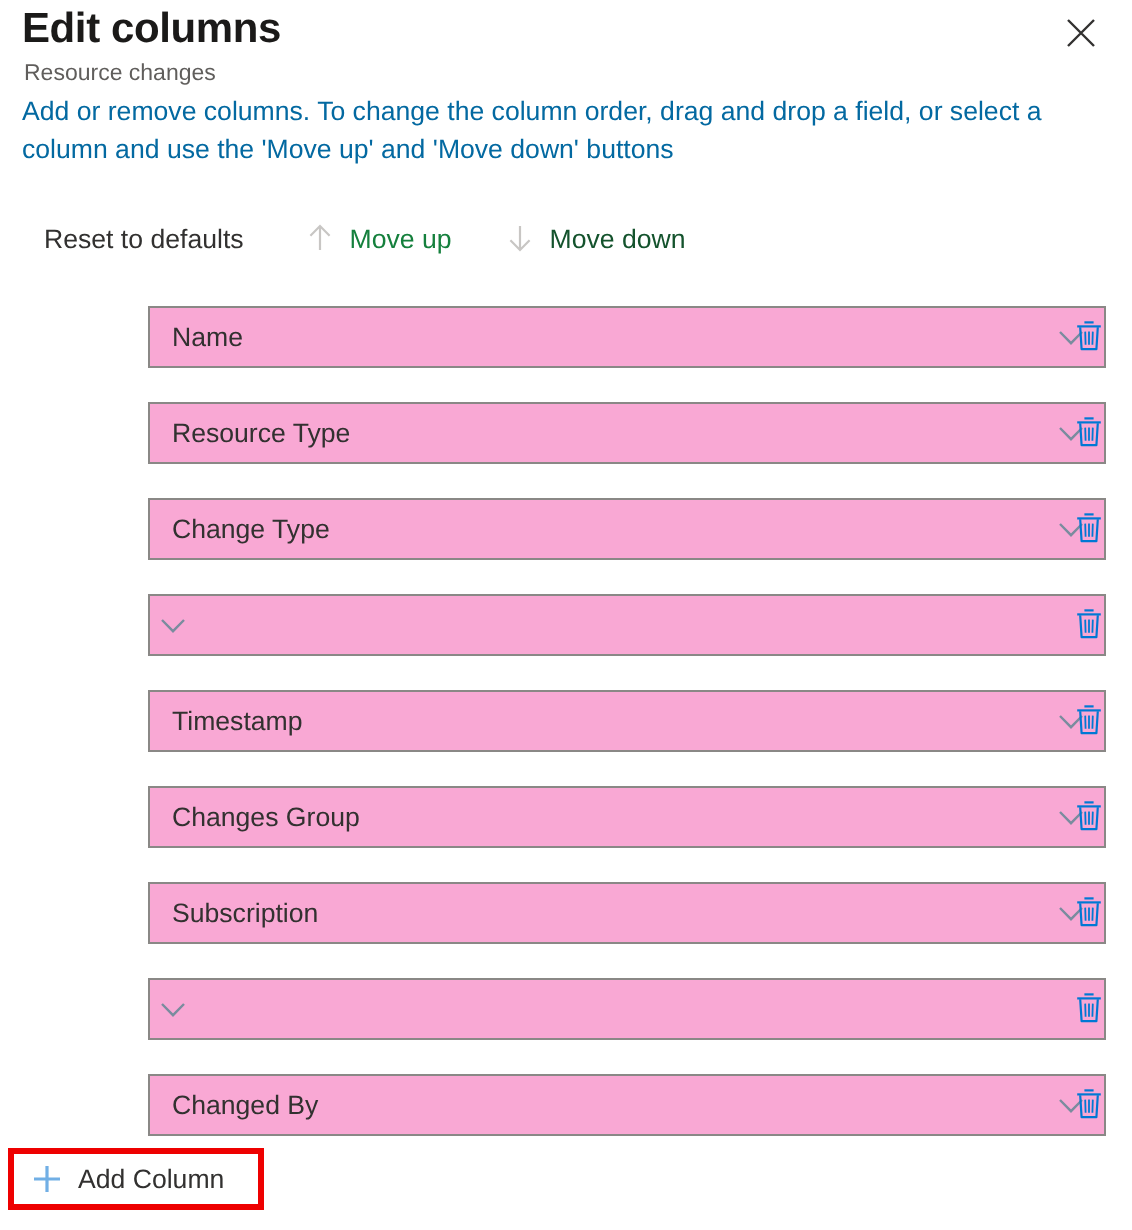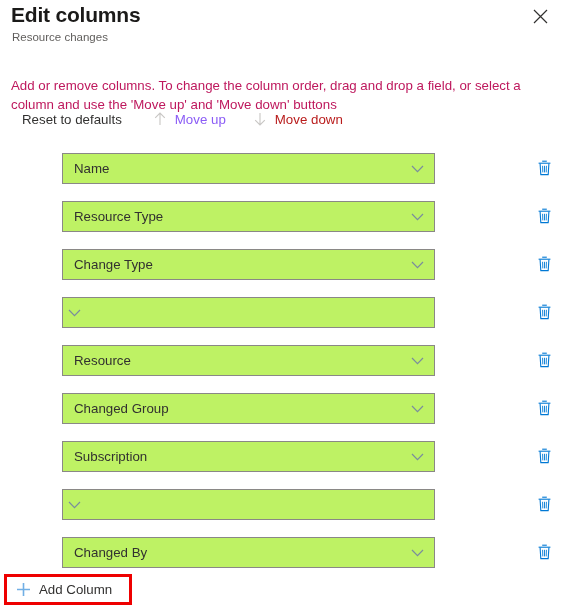--- a/index.html
+++ b/index.html
@@ -55,25 +55,25 @@
     background: transparent;
     border: none;
     padding: 0;
   }
   .close-button svg { display: block; }
 
   
   .description {
     position: absolute;
     left: 11px;
-    top: 76px;
+    top: 46px;
     width: 548px;
     font-size: 13.3px;
     line-height: 19px;
-    color: #be185d;
+    color: #0369a1;
   }
 
   
   .command-bar {
     position: absolute;
     left: 0;
     top: 108px;
     height: 24px;
     display: flex;
     align-items: center;
@@ -90,26 +90,26 @@
     font-family: inherit;
     white-space: nowrap;
   }
   .cmd-reset {
     margin-left: 22px;
     color: #323130;
     cursor: pointer;
   }
   .cmd-moveup {
     margin-left: 30px;
-    color: #8b5cf6;
+    color: #15803d;
     cursor: default;
   }
   .cmd-movedown {
     margin-left: 26px;
-    color: #b91c1c;
+    color: #14532d;
     cursor: default;
   }
   .cmd-icon {
     display: inline-flex;
     align-items: center;
     justify-content: center;
     width: 16px;
     height: 16px;
   }
 
@@ -121,27 +121,27 @@
     width: 566px;
   }
   .column-row {
     position: absolute;
     left: 58px;
     width: 488px;
     height: 31px;
   }
   .column-select {
     position: absolute;
-    left: 4px;
+    left: 16px;
     top: 0;
-    width: 373px;
+    width: 479px;
     height: 31px;
     box-sizing: border-box;
     border: 1px solid #8a8886;
-    background: #bef264;
+    background: #f9a8d4;
     display: flex;
     align-items: center;
     cursor: pointer;
   }
   .column-label {
     font-size: 13.3px;
     color: #323130;
     padding-left: 11px;
     line-height: 18px;
     white-space: nowrap;
@@ -321,39 +321,39 @@
         <span><svg width="17" height="18" viewBox="0 0 17 18" aria-hidden="true">
             <path d="M6.2 2.2 L10.8 2.2" stroke="#0078d4" stroke-width="1.1" fill="none"></path>
             <path d="M2.6 4.2 L14.4 4.2" stroke="#0078d4" stroke-width="1.1" fill="none"></path>
             <path d="M4.1 4.6 L4.8 15.6 L12.2 15.6 L12.9 4.6" stroke="#0078d4" stroke-width="1.1" fill="none" stroke-linejoin="round"></path>
             <path d="M6.6 6.8 L6.8 13.4 M8.5 6.8 L8.5 13.4 M10.4 6.8 L10.2 13.4" stroke="#0078d4" stroke-width="0.9" fill="none"></path>
           </svg></span>
       </button>
     </div>
     <div class="column-row" style="top: 345px;">
       <div class="column-select">
-        <span class="column-label">Resource</span>
+        <span class="column-label">Timestamp</span>
         <span class="chevron">
           <svg width="13" height="8" viewBox="0 0 13 8" aria-hidden="true">
             <path d="M1 1 L6.5 6.6 L12 1" stroke="#7a8c9e" stroke-width="1.2" fill="none"></path>
           </svg>
         </span>
       </div>
       <button class="delete-button">
         <span><svg width="17" height="18" viewBox="0 0 17 18" aria-hidden="true">
             <path d="M6.2 2.2 L10.8 2.2" stroke="#0078d4" stroke-width="1.1" fill="none"></path>
             <path d="M2.6 4.2 L14.4 4.2" stroke="#0078d4" stroke-width="1.1" fill="none"></path>
             <path d="M4.1 4.6 L4.8 15.6 L12.2 15.6 L12.9 4.6" stroke="#0078d4" stroke-width="1.1" fill="none" stroke-linejoin="round"></path>
             <path d="M6.6 6.8 L6.8 13.4 M8.5 6.8 L8.5 13.4 M10.4 6.8 L10.2 13.4" stroke="#0078d4" stroke-width="0.9" fill="none"></path>
           </svg></span>
       </button>
     </div>
     <div class="column-row" style="top: 393px;">
       <div class="column-select">
-        <span class="column-label">Changed Group</span>
+        <span class="column-label">Changes Group</span>
         <span class="chevron">
           <svg width="13" height="8" viewBox="0 0 13 8" aria-hidden="true">
             <path d="M1 1 L6.5 6.6 L12 1" stroke="#7a8c9e" stroke-width="1.2" fill="none"></path>
           </svg>
         </span>
       </div>
       <button class="delete-button">
         <span><svg width="17" height="18" viewBox="0 0 17 18" aria-hidden="true">
             <path d="M6.2 2.2 L10.8 2.2" stroke="#0078d4" stroke-width="1.1" fill="none"></path>
             <path d="M2.6 4.2 L14.4 4.2" stroke="#0078d4" stroke-width="1.1" fill="none"></path>

